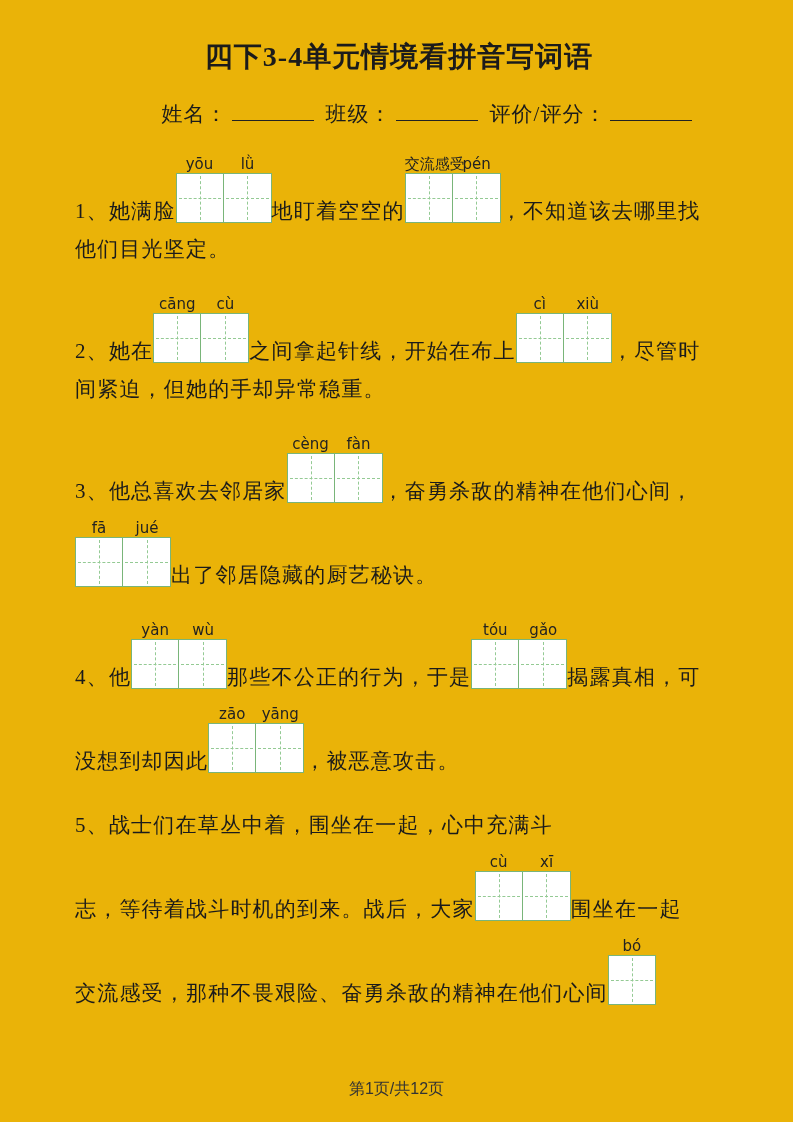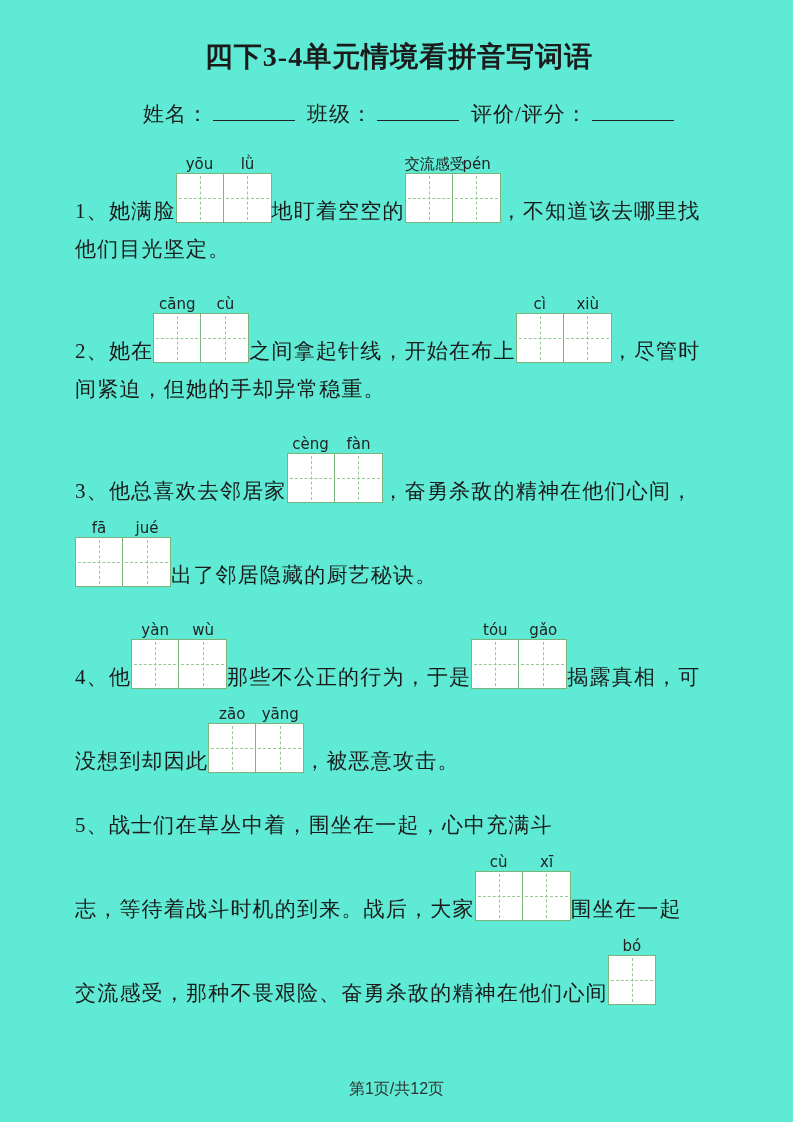--- a/index.html
+++ b/index.html
@@ -1,33 +1,34 @@
 <!DOCTYPE html>
 <html style="--box-border: #79b579; --box-dash: #94ca94;"><head>
 <meta charset="utf-8">
 <style>
   * { margin: 0; padding: 0; box-sizing: border-box; }
   html, body { background: #ffffff; }
   .page {
     width: 793px; height: 1122px;
     margin: 0 auto; position: relative;
-    background: #5eead4; overflow: hidden;
+    background: #eab308; overflow: hidden;
     padding: 38px 70px 0 75px;
     font-family: "Liberation Serif", "DejaVu Serif", serif;
     color: #1b1b1b;
   }
   .title {
     text-align: center;
     font-size: 28px; font-weight: bold;
     letter-spacing: 1px; line-height: 38px;
   }
   .header-row {
     margin: 24px 0 0 68px;
     font-size: 21px; line-height: 29px;
     white-space: nowrap;
+    text-align: center;
   }
   .hf-label { letter-spacing: 1px; }
   .hf-blank {
     display: inline-block; width: 82px; height: 16px;
     border-bottom: 1.5px solid #222;
     margin: 0 12px 0 4px; vertical-align: baseline;
   }
   .exercises { margin-top: 26px; }
   .exercise { margin-bottom: 34px; }
   .exercise:last-child { margin-bottom: 0; }

